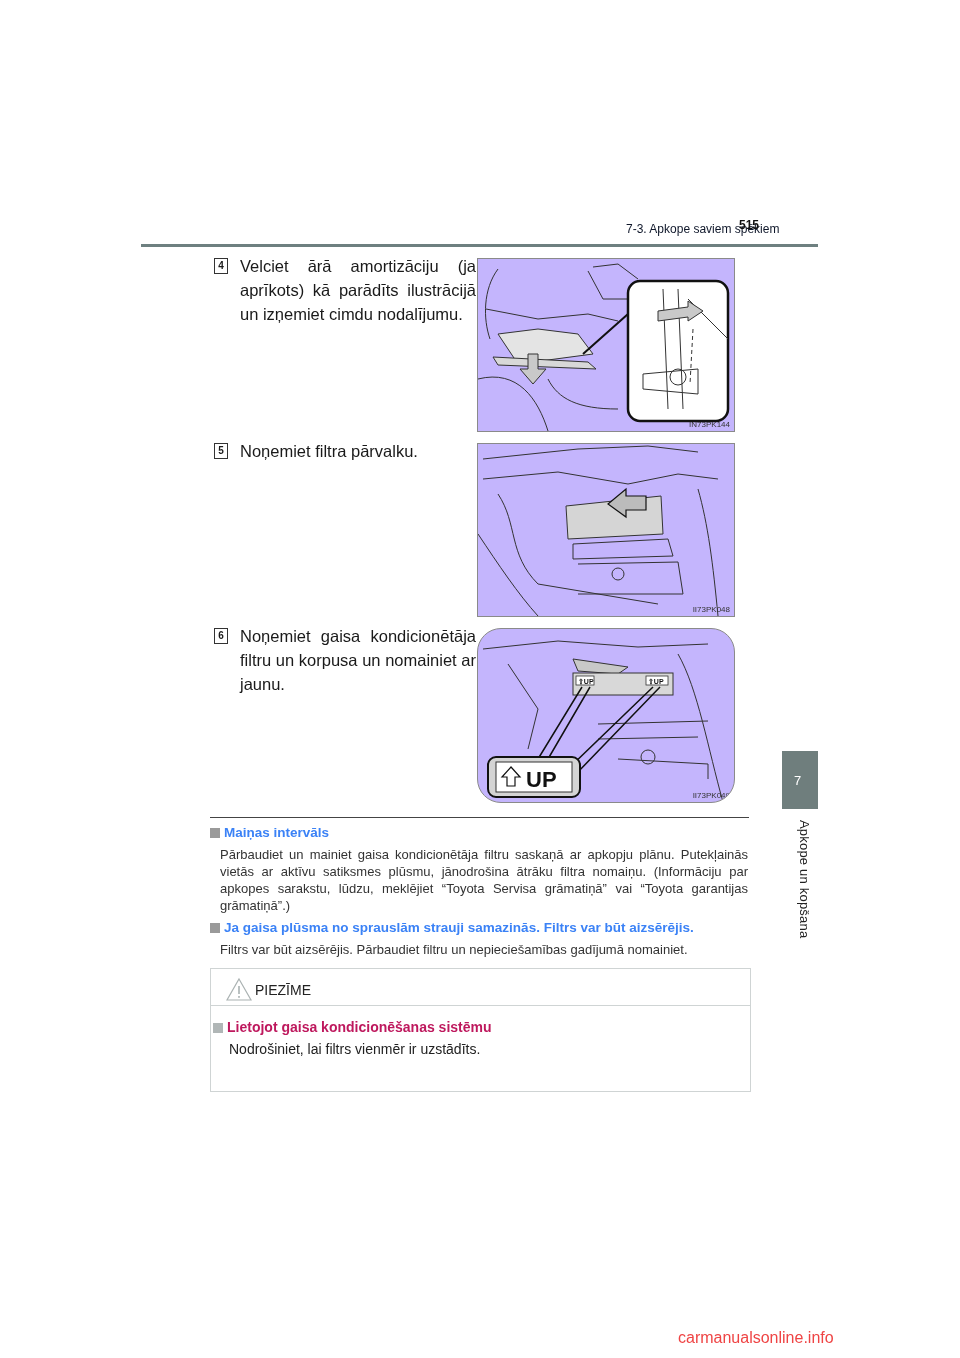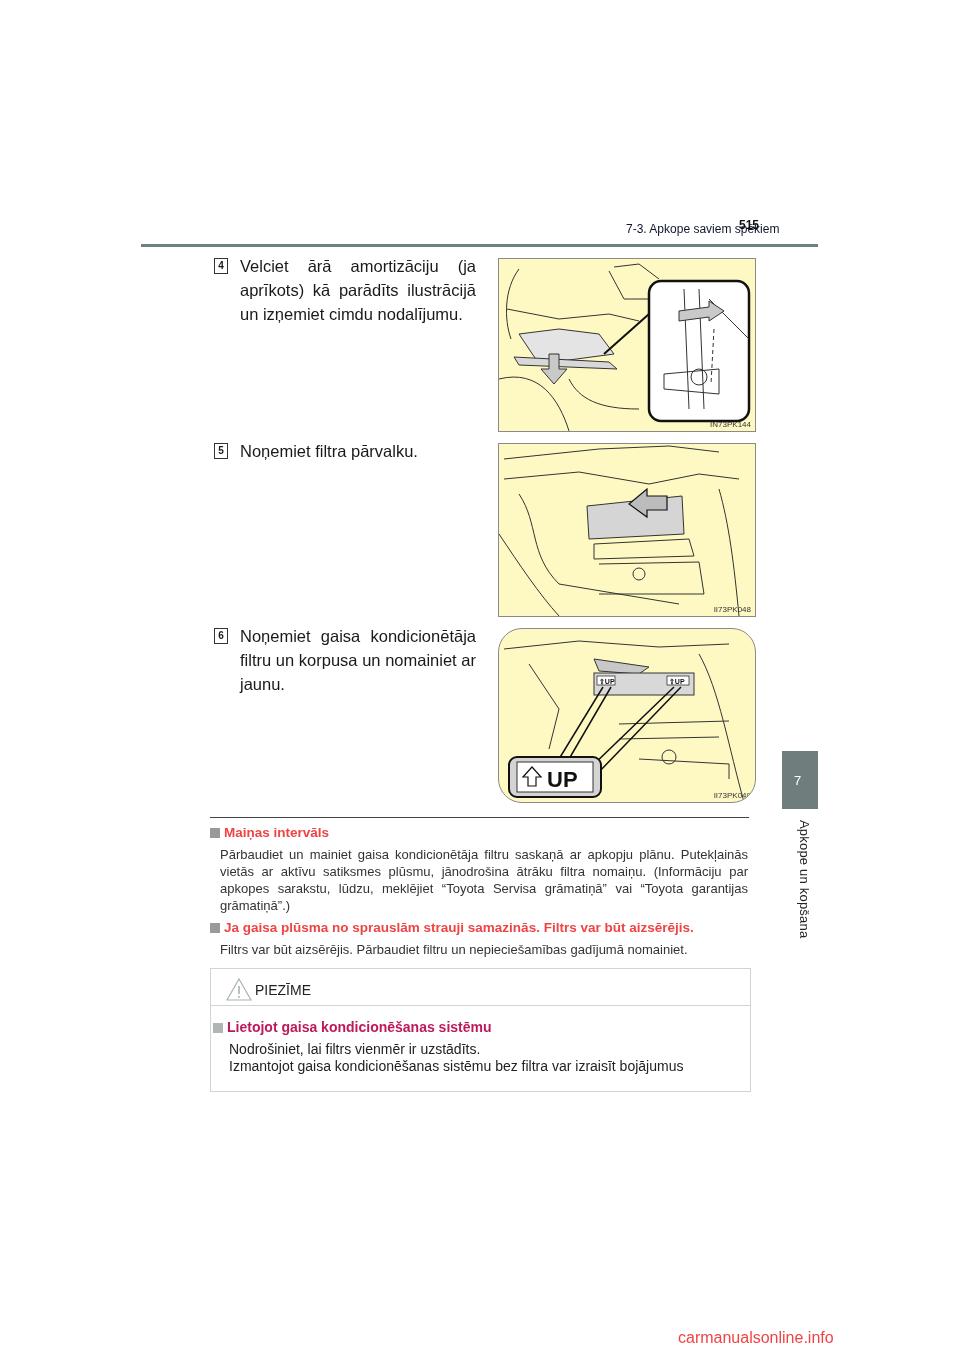--- a/index.html
+++ b/index.html
@@ -19,27 +19,27 @@
     }
 
     .step { position: absolute; left: 214px; width: 262px; font-size: 16.5px; line-height: 24px; color: #1a1a1a; }
     .step-num {
       position: absolute; left: 0; top: 4px; width: 12px; height: 14px; border: 1px solid #333;
       font-size: 10px; line-height: 14px; text-align: center; font-weight: bold;
     }
     .step-text { margin-left: 26px; text-align: justify; }
     .step-note { margin-left: 26px; margin-top: 8px; font-size: 13.5px; line-height: 19px; color: #333; text-align: justify; }
 
-    .figure { position: absolute; left: 498px; width: 256px; border: 1px solid #8a8a8a; background: #fef9c3; overflow: hidden; }
+    .figure { position: absolute; left: 477px; width: 256px; border: 1px solid #8a8a8a; background: #c4b5fd; overflow: hidden; }
     .figure svg { display: block; }
     .fig-code { position: absolute; right: 4px; bottom: 2px; font-size: 8px; color: #333; }
 
     .divider { position: absolute; left: 210px; top: 817px; width: 539px; height: 1px; background: #444; }
 
-    .sect-title { position: absolute; left: 210px; font-size: 13.5px; font-weight: bold; color: #ef4444; }
+    .sect-title { position: absolute; left: 210px; font-size: 13.5px; font-weight: bold; color: #3b82f6; }
     .sq { display: inline-block; width: 10px; height: 10px; background: #9a9a9a; margin-right: 4px; vertical-align: -1px; }
     .sect-body { position: absolute; left: 220px; width: 528px; font-size: 13px; line-height: 17px; color: #333; text-align: justify; }
 
     .notice { position: absolute; left: 210px; top: 968px; width: 539px; height: 122px; border: 1px solid #cfd4d4; }
     .notice-head { position: absolute; left: 0; top: 0; width: 539px; height: 36px; border-bottom: 1px solid #cfd4d4; }
     .notice-title { position: absolute; left: 44px; top: 13px; font-size: 14px; color: #222; }
     .warn-icon { position: absolute; left: 15px; top: 8px; }
     .notice-sub { position: absolute; left: 2px; top: 50px; font-size: 14px; font-weight: bold; color: #be185d; }
     .notice-sub .sq { background: #b0b6b6; }
     .notice-body { position: absolute; left: 18px; top: 72px; font-size: 14px; line-height: 17px; color: #222; }
@@ -162,17 +162,16 @@
       <rect x="12.2" y="9" width="1.6" height="8" fill="#aab2b2"></rect>
       <rect x="12.2" y="19" width="1.6" height="1.8" fill="#aab2b2"></rect>
     </svg>
     <div class="notice-title">PIEZĪME</div>
   </div>
   <div class="notice-sub">
     <span class="sq"></span><span>Lietojot gaisa kondicionēšanas sistēmu</span>
   </div>
   <div class="notice-body">
     <div>Nodrošiniet, lai filtrs vienmēr ir uzstādīts.</div>
-    <div>Izmantojot gaisa kondicionēšanas sistēmu bez filtra var izraisīt bojājumus</div>
   </div>
 </div>
 
 <div class="watermark">carmanualsonline.info</div>
 
 </body></html>

